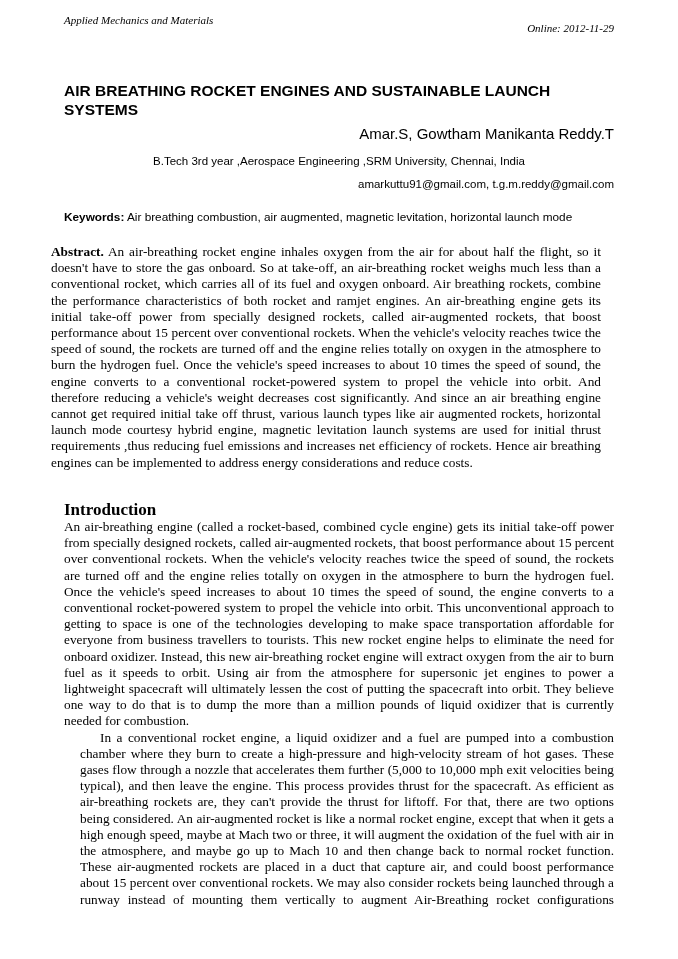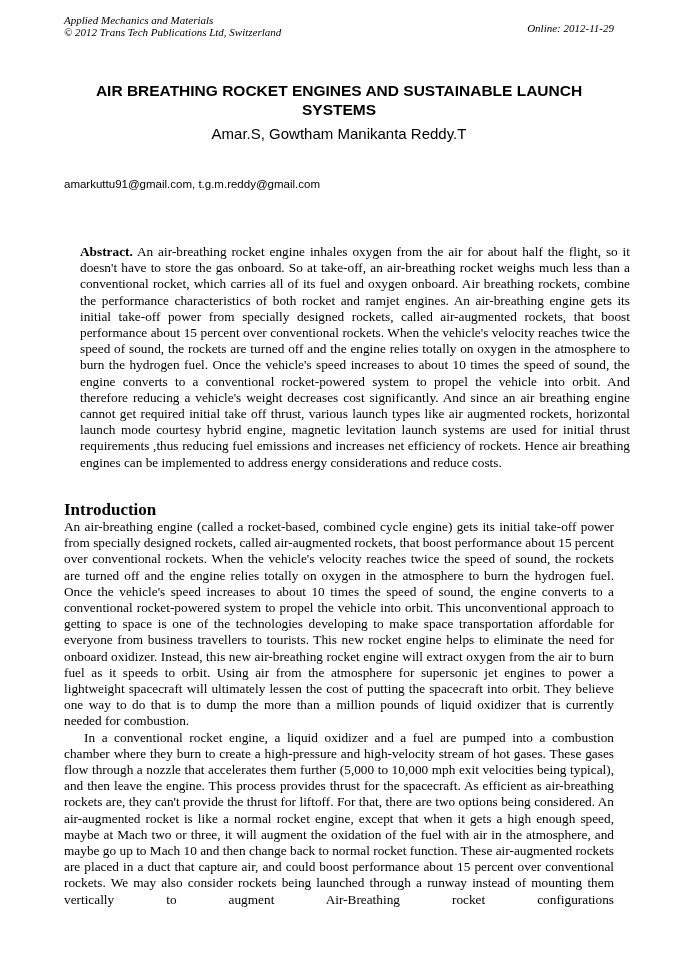--- a/index.html
+++ b/index.html
@@ -10,72 +10,73 @@
     font-family: "Liberation Serif", serif; font-style: italic;
     font-size: 11px; line-height: 12px;
   }
   .header-left div { white-space: nowrap; }
   .header-right {
     position: absolute; right: 64px; top: 22px;
     font-family: "Liberation Serif", serif; font-style: italic;
     font-size: 11px; line-height: 12px; white-space: nowrap;
   }
   .title {
-    position: absolute; left: 64px; top: 81px; width: 550px; text-align: center;
+    position: absolute; left: 64px; top: 81px; width: 550px; text-align: left;
     font-family: "Liberation Sans", sans-serif; font-weight: bold;
     font-size: 15.5px; line-height: 19px;
   }
   .authors {
-    position: absolute; left: 64px; top: 125px; width: 550px; text-align: center;
+    position: absolute; left: 64px; top: 125px; width: 550px; text-align: right;
     font-family: "Liberation Sans", sans-serif; font-size: 15px; line-height: 18px;
   }
   .affil {
     position: absolute; left: 64px; top: 154px; width: 550px; text-align: center;
     font-family: "Liberation Sans", sans-serif; font-size: 11.5px; line-height: 14px;
   }
   .emails {
-    position: absolute; left: 64px; top: 177px; width: 550px; text-align: left;
+    position: absolute; left: 64px; top: 177px; width: 550px; text-align: right;
     font-family: "Liberation Sans", sans-serif; font-size: 11.5px; line-height: 14px;
   }
   .keywords {
     position: absolute; left: 64px; top: 210px; width: 560px;
     font-family: "Liberation Sans", sans-serif; font-size: 11.8px; line-height: 14px;
     white-space: nowrap;
   }
   .keywords b { font-weight: bold; }
   .body-text {
     font-family: "Liberation Serif", serif; font-size: 13.3px; line-height: 16.2px;
     text-align: justify; text-align-last: left;
   }
-  .abstract { position: absolute; left: 80px; top: 244px; width: 550px; }
+  .abstract { position: absolute; left: 51px; top: 244px; width: 550px; }
   .abstract b { font-weight: bold; }
   .intro-heading {
     position: absolute; left: 64px; top: 502px;
     font-family: "Liberation Serif", serif; font-weight: bold; font-size: 17px; line-height: 16px;
   }
   .intro { position: absolute; left: 64px; top: 519px; width: 550px; }
   .intro p { margin: 0; }
   .intro p.indent { text-indent: 20px; }
-  .intro p.last { text-align-last: justify; }
+  .intro p.last { text-align-last: justify; margin-left: 16px; }
 </style>
 </head>
 <body>
 
 <div class="page">
 
   <div class="header-left">
     <div>Applied Mechanics and Materials</div>
-    <div>© 2012 Trans Tech Publications Ltd, Switzerland</div>
   </div>
   <div class="header-right">Online: 2012-11-29</div>
 
   <div class="title">AIR BREATHING ROCKET ENGINES AND SUSTAINABLE LAUNCH SYSTEMS</div>
   <div class="authors">Amar.S, Gowtham Manikanta Reddy.T</div>
+  <div class="affil">B.Tech 3rd year ,Aerospace Engineering ,SRM University, Chennai, India</div>
   <div class="emails">amarkuttu91@gmail.com, t.g.m.reddy@gmail.com</div>
 
+  <div class="keywords"><b>Keywords:</b><span> Air breathing combustion, air augmented, magnetic levitation, horizontal launch mode</span></div>
 
   <div class="abstract body-text"><b>Abstract.</b><span> An air-breathing rocket engine inhales oxygen from the air for about half the flight, so it doesn't have to store the gas onboard. So at take-off, an air-breathing rocket weighs much less than a conventional rocket, which carries all of its fuel and oxygen onboard. Air breathing rockets, combine the performance characteristics of both rocket and ramjet engines. An air-breathing engine gets its initial take-off power from specially designed rockets, called air-augmented rockets, that boost performance about 15 percent over conventional rockets. When the vehicle's velocity reaches twice the speed of sound, the rockets are turned off and the engine relies totally on oxygen in the atmosphere to burn the hydrogen fuel. Once the vehicle's speed increases to about 10 times the speed of sound, the engine converts to a conventional rocket-powered system to propel the vehicle into orbit. And therefore reducing a vehicle's weight decreases cost significantly. And since an air breathing engine cannot get required initial take off thrust, various launch types like air augmented rockets, horizontal launch mode courtesy hybrid engine, magnetic levitation launch systems are used for initial thrust requirements ,thus reducing fuel emissions and increases net efficiency of rockets. Hence air breathing engines can be implemented to address energy considerations and reduce costs.</span></div>
 
   <div class="intro-heading">Introduction</div>
 
   <div class="intro body-text">
     <p>An air-breathing engine (called a rocket-based, combined cycle engine) gets its initial take-off power from specially designed rockets, called air-augmented rockets, that boost performance about 15 percent over conventional rockets. When the vehicle's velocity reaches twice the speed of sound, the rockets are turned off and the engine relies totally on oxygen in the atmosphere to burn the hydrogen fuel. Once the vehicle's speed increases to about 10 times the speed of sound, the engine converts to a conventional rocket-powered system to propel the vehicle into orbit. This unconventional approach to getting to space is one of the technologies  developing to make space transportation affordable for everyone from business travellers to tourists. This new rocket engine helps to eliminate the need for onboard oxidizer. Instead, this new air-breathing rocket engine will extract oxygen from the air to burn fuel as it speeds to orbit. Using air from the atmosphere for supersonic jet engines to power a lightweight spacecraft will ultimately lessen the cost of putting the spacecraft into orbit. They believe one way to do that is to dump the more than a million pounds of liquid oxidizer that is currently needed for combustion.</p>
     <p class="indent last">In a conventional rocket engine, a liquid oxidizer and a fuel are pumped into a combustion chamber where they burn to create a high-pressure and high-velocity stream of hot gases. These gases flow through a nozzle that accelerates them further (5,000 to 10,000 mph exit velocities being typical), and then leave the engine. This process provides thrust for the spacecraft. As efficient as air-breathing rockets are, they can't provide the thrust for liftoff. For that, there are two options being considered. An air-augmented rocket is like a normal rocket engine, except that when it gets a high enough speed, maybe at Mach two or three, it will augment the oxidation of the fuel with air in the atmosphere, and maybe go up to Mach 10 and then change back to normal rocket function. These air-augmented rockets are placed in a duct that capture air, and could boost performance about 15 percent over conventional rockets. We may also consider rockets being launched through a runway instead of mounting them vertically to augment Air-Breathing rocket configurations</p>
   </div>
 

